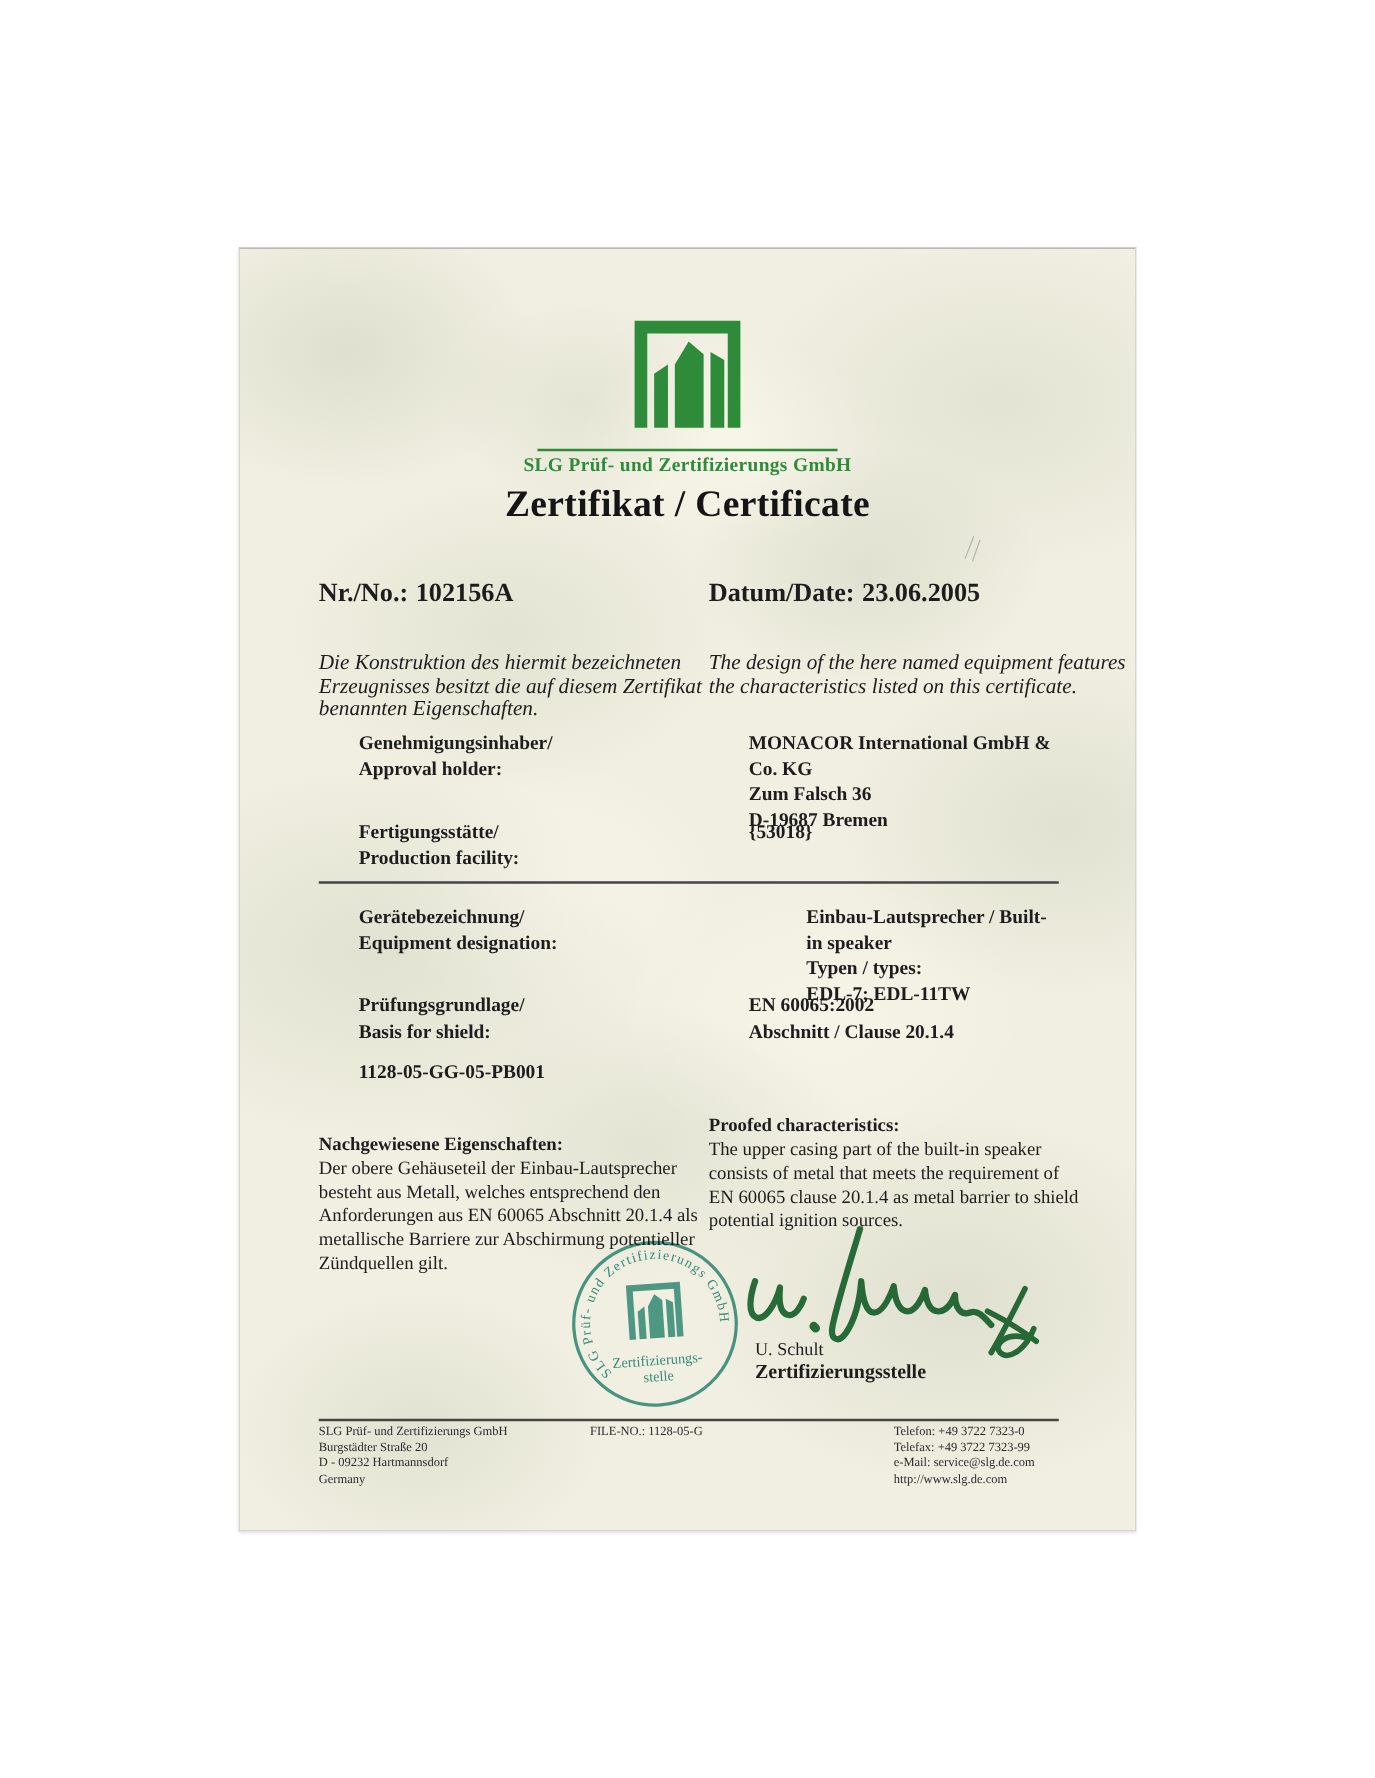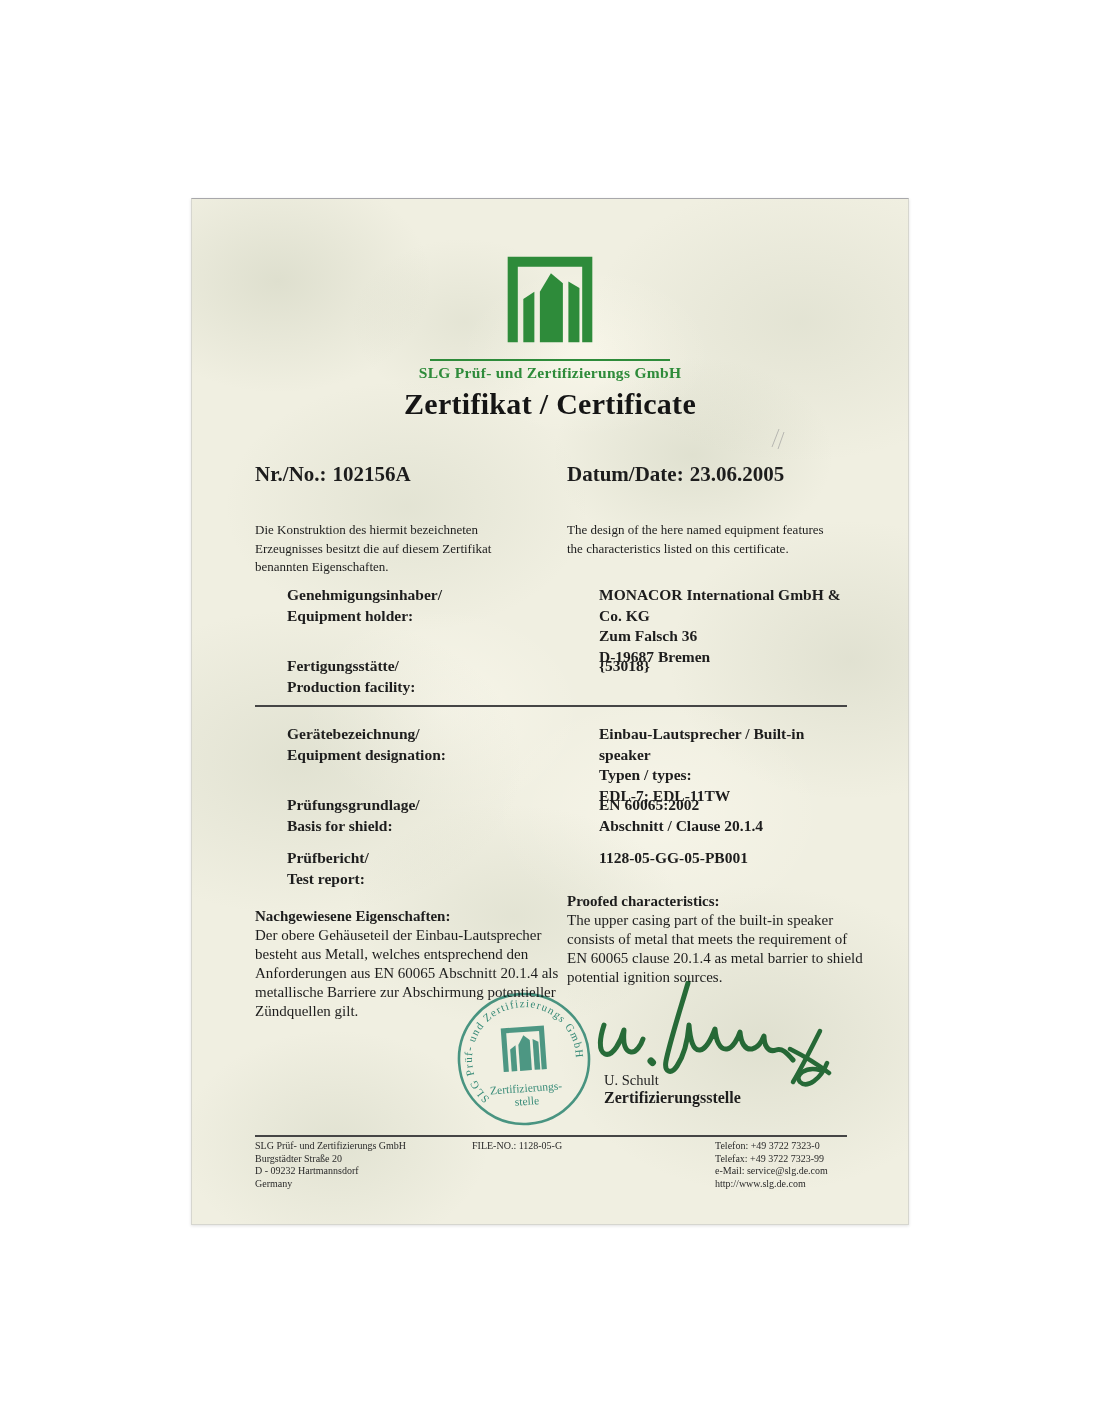--- a/index.html
+++ b/index.html
@@ -29,24 +29,24 @@
   }
   .abs{position:absolute;}
   .center{left:0;width:100%;text-align:center;}
   .logo{left:50%;margin-left:-46px;top:52px;width:92px;height:96px;}
   .header-rule{top:160px;left:50%;margin-left:-120px;width:240px;height:2px;background:#2e8b3a;}
   .org-name{top:165px;font-weight:bold;font-size:15.5px;letter-spacing:0.3px;color:#2e8b3a;}
   .title{top:188px;font-weight:bold;font-size:30px;letter-spacing:0.3px;color:#151515;}
   .pencil{top:226px;left:576px;opacity:0.55;}
   .row{position:absolute;left:63px;width:592px;display:grid;grid-template-columns:312px 1fr;}
   .meta-row{top:263px;font-weight:bold;font-size:21px;}
-  .intro-row{top:322px;font-size:13px;line-height:18.5px;}
+  .intro-row{top:322px;font-size:17px;line-height:18.5px;font-style:italic;}
   .approval-row{top:386px;}
   .facility-row{top:457px;}
-  .equipment-row{top:525px;}
+  .equipment-row{top:525px;gap:46px;}
   .basis-row{top:596px;}
   .report-row{top:649px;}
   .fieldlabel,.fieldvalue{font-weight:bold;font-size:15.5px;line-height:20.5px;margin-left:32px;}
   .divider{left:63px;width:592px;height:2px;background:#454545;}
   .divider.mid{top:506px;}
   .divider.foot{top:936px;height:1.5px;}
   .char-row{top:693px;font-size:15px;line-height:19px;}
   .char-head{font-weight:bold;}
   .char-col-de{width:306px;margin-top:15px;}
   .char-col-en{width:292px;}
@@ -93,21 +93,21 @@
     </div>
     <div>
       <div class="nowrap">The design of the here named equipment features</div>
       <div class="nowrap">the characteristics listed on this certificate.</div>
     </div>
   </div>
 
   <div class="row approval-row">
     <div class="fieldlabel">
       <div>Genehmigungsinhaber/</div>
-      <div>Equipment holder:</div>
+      <div>Approval holder:</div>
     </div>
     <div class="fieldvalue">
       <div>MONACOR International GmbH &amp; Co. KG</div>
       <div>Zum Falsch 36</div>
       <div>D-19687 Bremen</div>
     </div>
   </div>
 
   <div class="row facility-row">
     <div class="fieldlabel">
@@ -138,24 +138,20 @@
       <div>Prüfungsgrundlage/</div>
       <div>Basis for shield:</div>
     </div>
     <div class="fieldvalue">
       <div>EN 60065:2002</div>
       <div>Abschnitt / Clause 20.1.4</div>
     </div>
   </div>
 
   <div class="row report-row">
-    <div class="fieldlabel">
-      <div>Prüfbericht/</div>
-      <div>Test report:</div>
-    </div>
     <div class="fieldvalue">
       <div>1128-05-GG-05-PB001</div>
     </div>
   </div>
 
   <div class="row char-row">
     <div class="char-col-de">
       <div class="char-head">Nachgewiesene Eigenschaften:</div>
       <div class="nowrap">Der obere Gehäuseteil der Einbau-Lautsprecher</div>
       <div class="nowrap">besteht aus Metall, welches entsprechend den</div>

